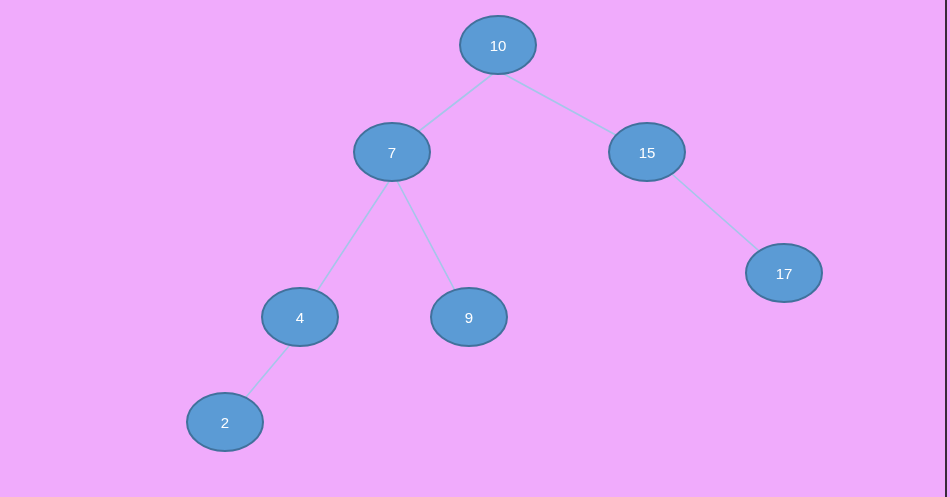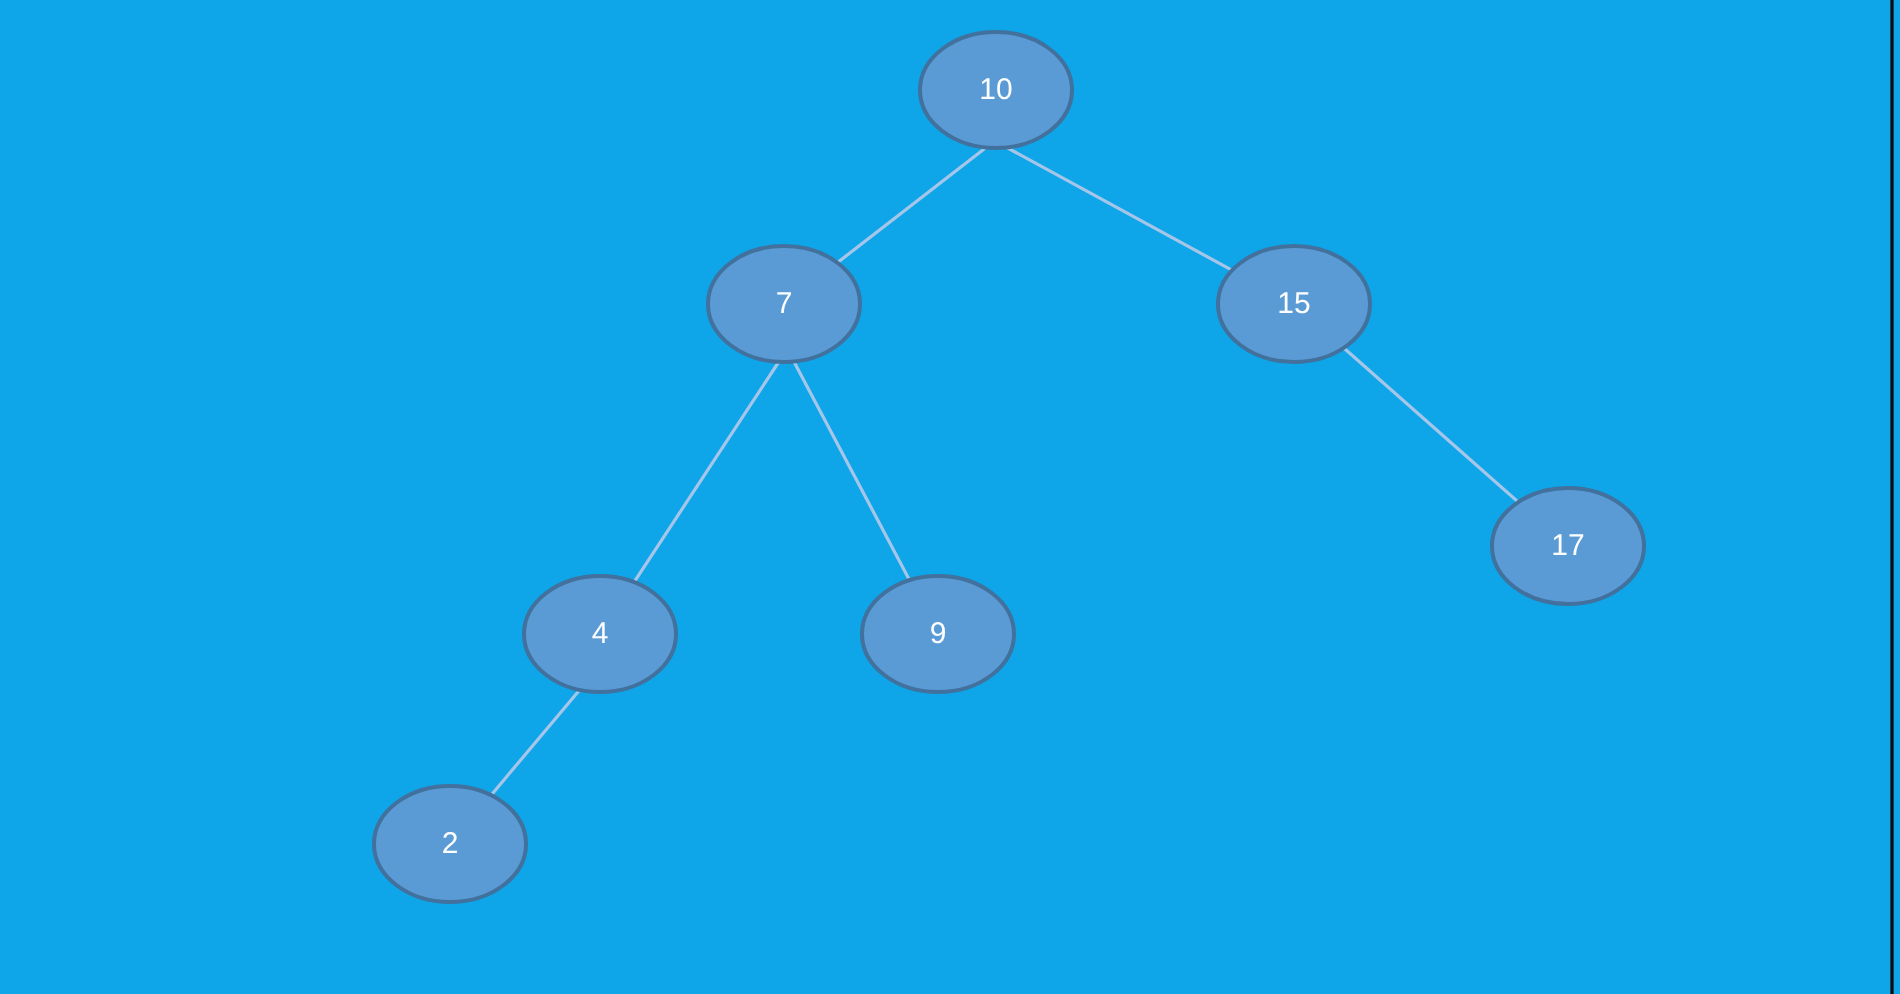--- a/index.html
+++ b/index.html
@@ -4,21 +4,21 @@
 <style>
   html, body {
     margin: 0;
     padding: 0;
     background: #ffffff;
   }
   .screen {
     position: relative;
     width: 950px;
     height: 497px;
-    background: #0ea5e9;
+    background: #f0abfc;
     overflow: hidden;
     font-family: "Liberation Sans", sans-serif;
     text-decoration: underline;
   }
   svg {
     display: block;
   }
   svg text {
     font-family: "Liberation Sans", sans-serif;
     user-select: none;

